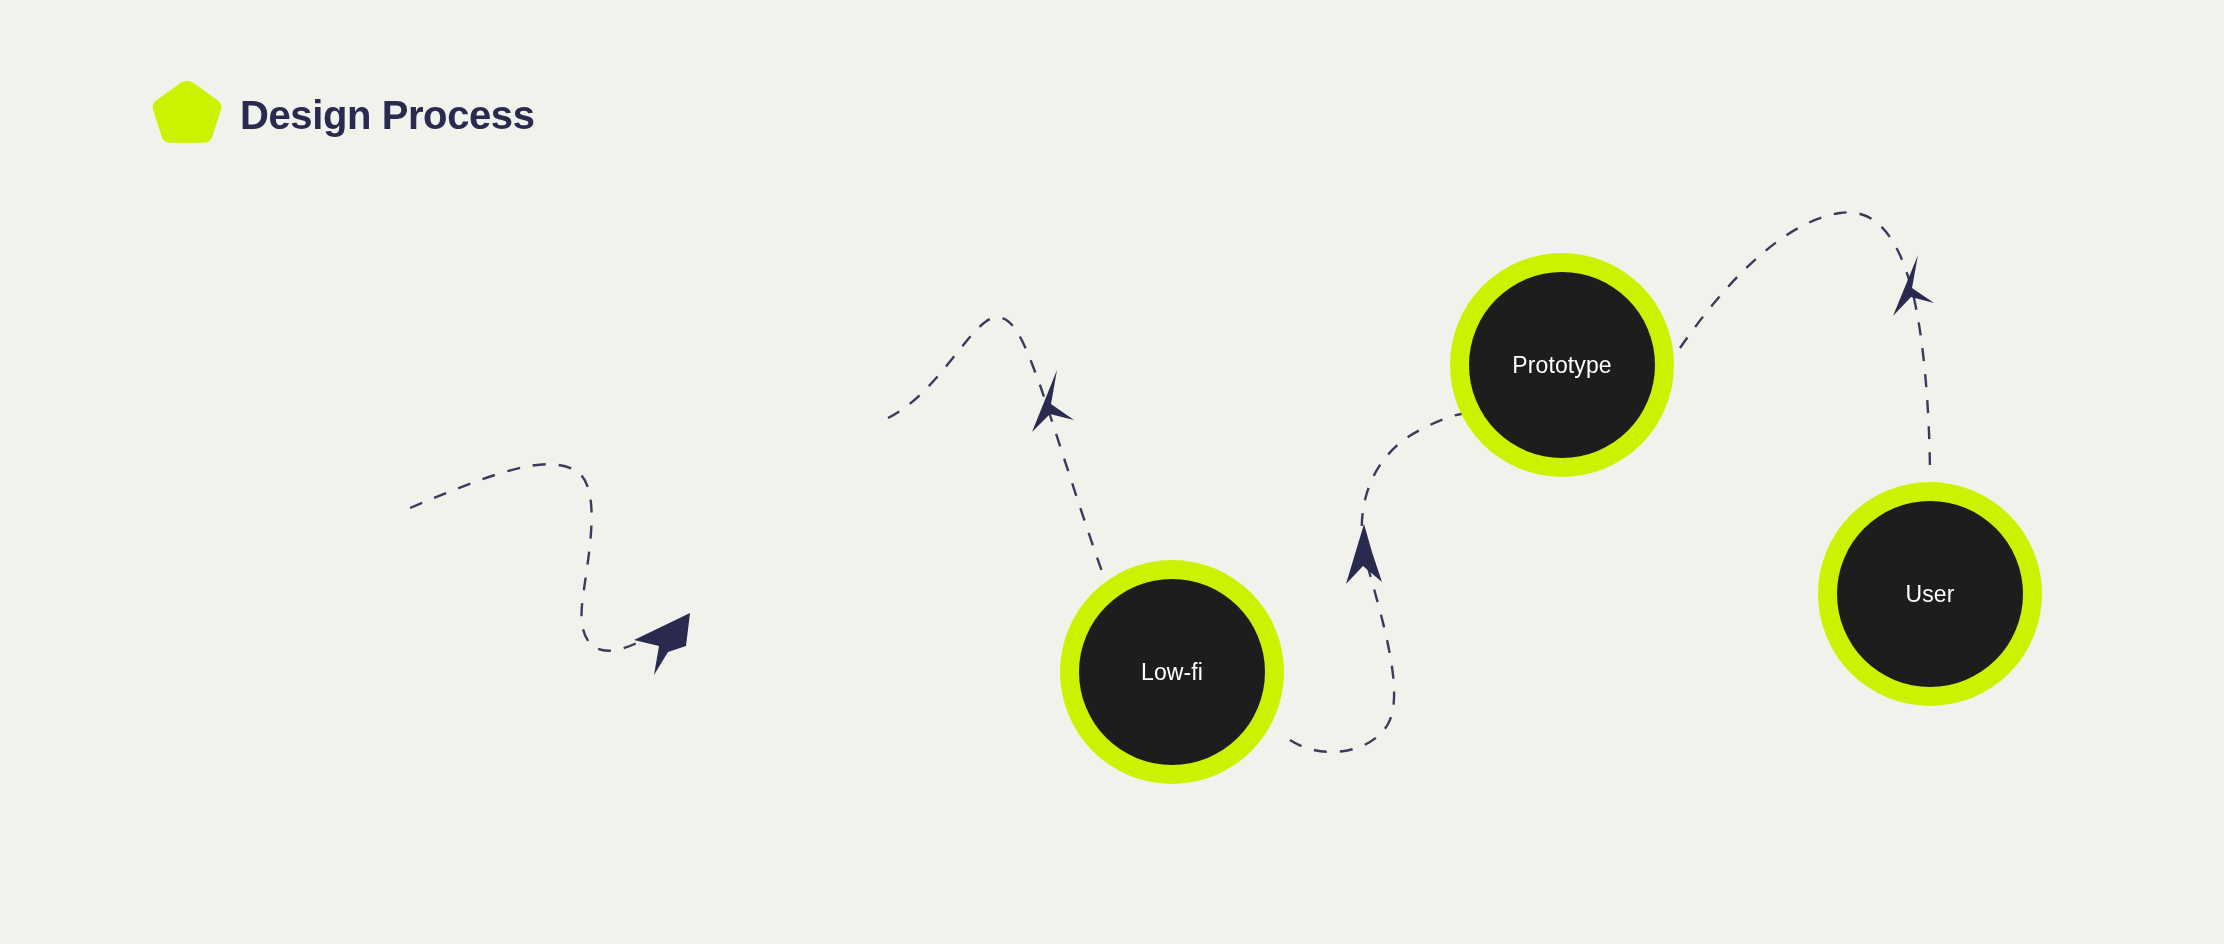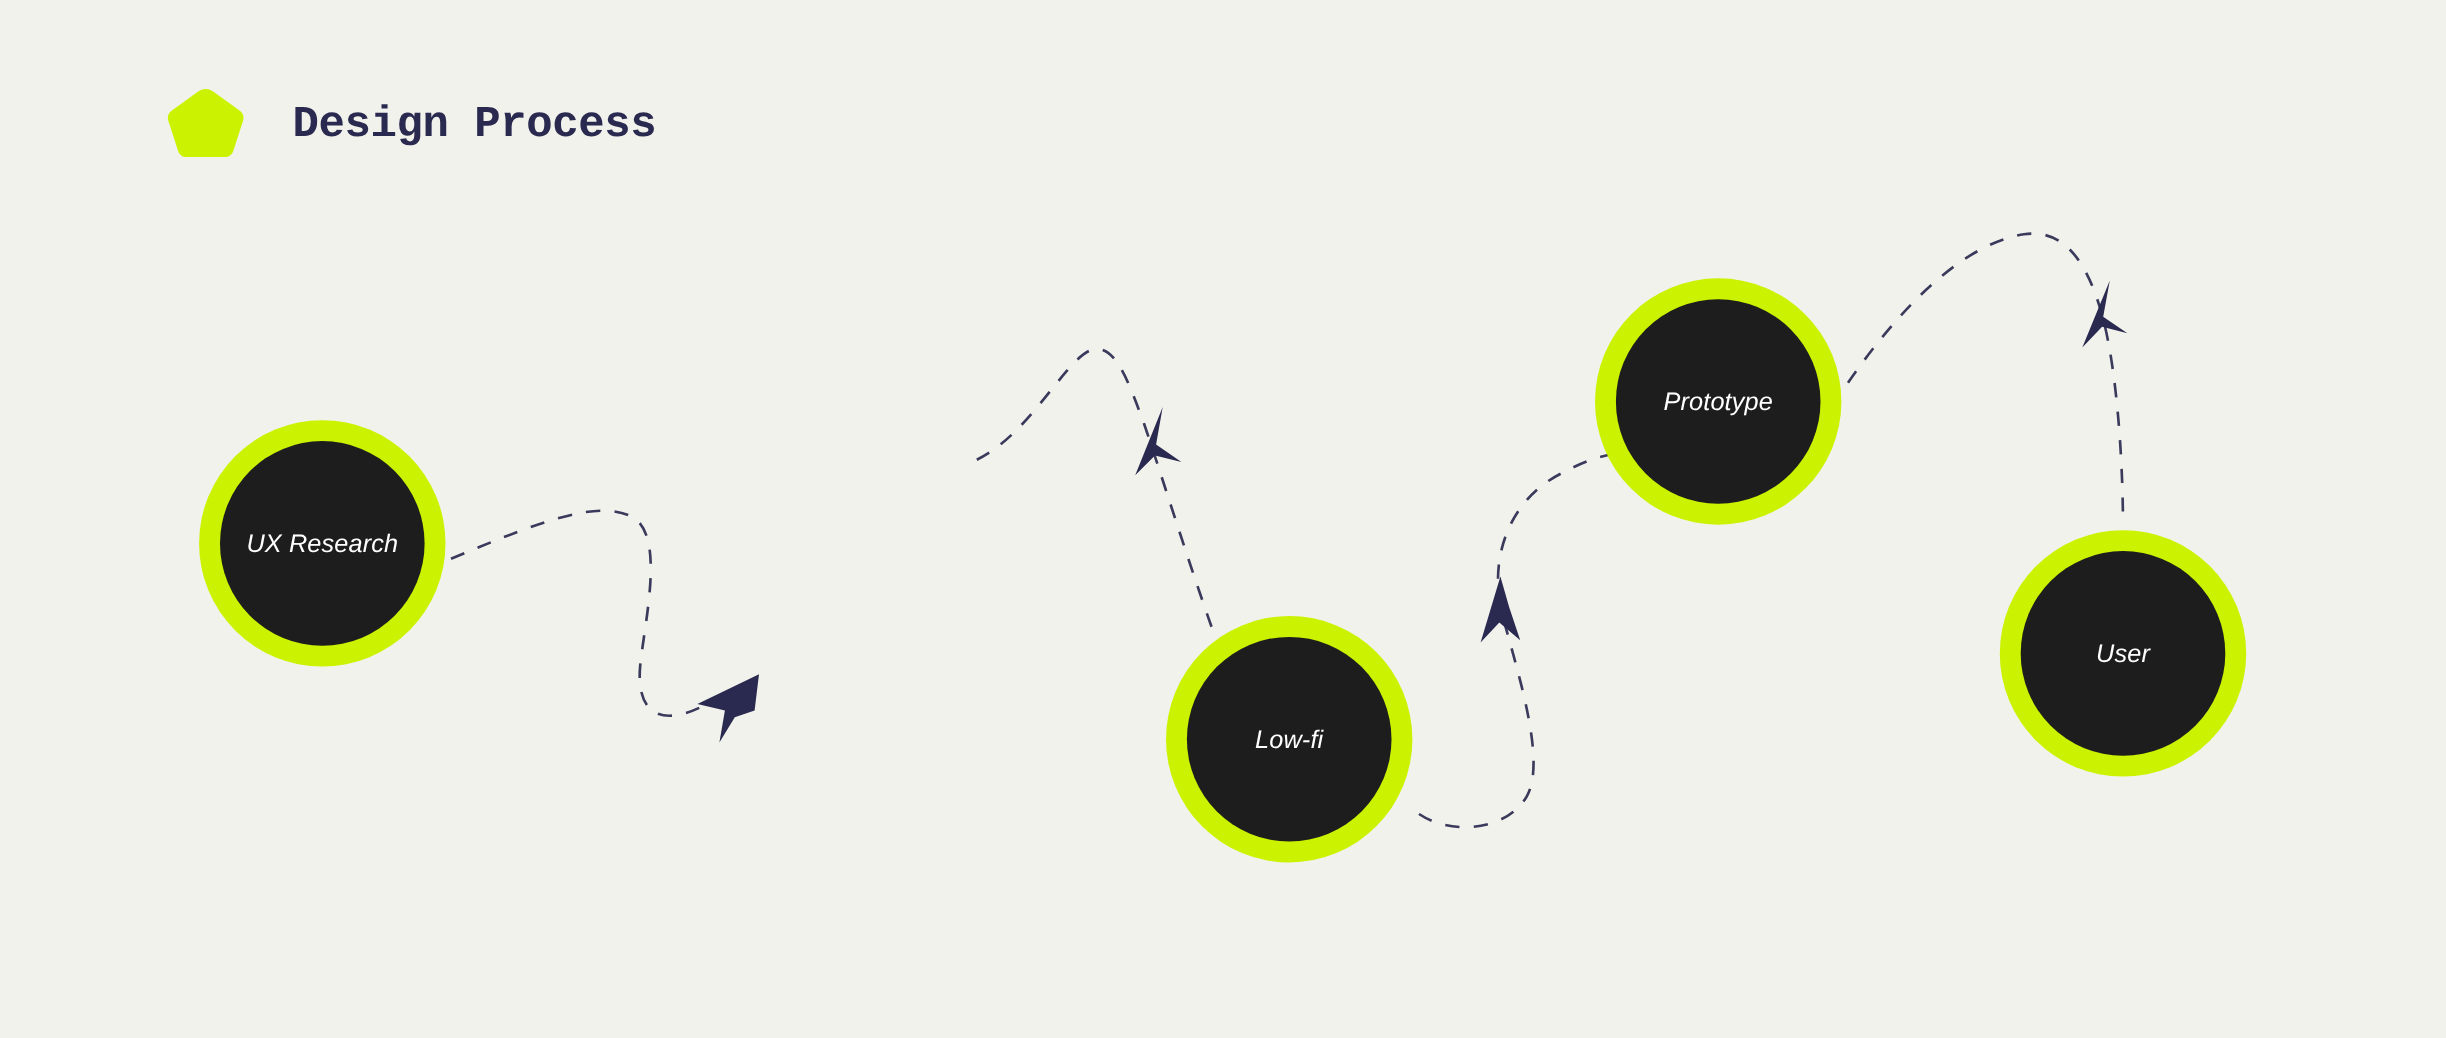--- a/index.html
+++ b/index.html
@@ -22,22 +22,21 @@
     background: #f2f2ec;
   }
 
   
   .header {
     position: absolute;
     left: 150px;
     top: 78px;
     display: flex;
     align-items: center;
-    gap: 42px;
-    font-family: Liberation Mono, monospace;
+    gap: 16px;
   }
   .pentagon-icon {
     width: 74px;
     height: 74px;
     display: block;
   }
   .page-title {
     font-size: 40px;
     font-weight: bold;
     color: #2a2a50;
@@ -66,21 +65,20 @@
   }
 
   
   .node {
     position: absolute;
     border-radius: 50%;
     background: #cbf200;
     display: flex;
     align-items: center;
     justify-content: center;
-    font-style: italic;
   }
   .node-inner {
     border-radius: 50%;
     background: #1d1d1d;
     display: flex;
     align-items: center;
     justify-content: center;
   }
   .node-label {
     color: #ffffff;
@@ -135,25 +133,20 @@
              C 1450 414 1470 410 1496 412"></path>
     <polygon class="arrow-head" points="1364,524 1346,584 1363,566 1382,582 1372,552"></polygon>
 
     <path class="conn-path" d="M 1680 348
              C 1720 290 1780 222 1840 213
              C 1880 207 1900 245 1912 290
              C 1926 345 1930 430 1930 478"></path>
     <polygon class="arrow-head" points="1918,255 1893,316 1911,297 1934,303 1912,288"></polygon>
   </svg>
 
-  <div class="node" style="left:181px; top:382px; width:224px; height:224px;">
-    <div class="node-inner" style="width:186px; height:186px;">
-      <span class="node-label">UX Research</span>
-    </div>
-  </div>
 
 
   <div class="node" style="left:1060px; top:560px; width:224px; height:224px;">
     <div class="node-inner" style="width:186px; height:186px;">
       <span class="node-label">Low-fi</span>
     </div>
   </div>
 
   <div class="node" style="left:1450px; top:253px; width:224px; height:224px;">
     <div class="node-inner" style="width:186px; height:186px;">

